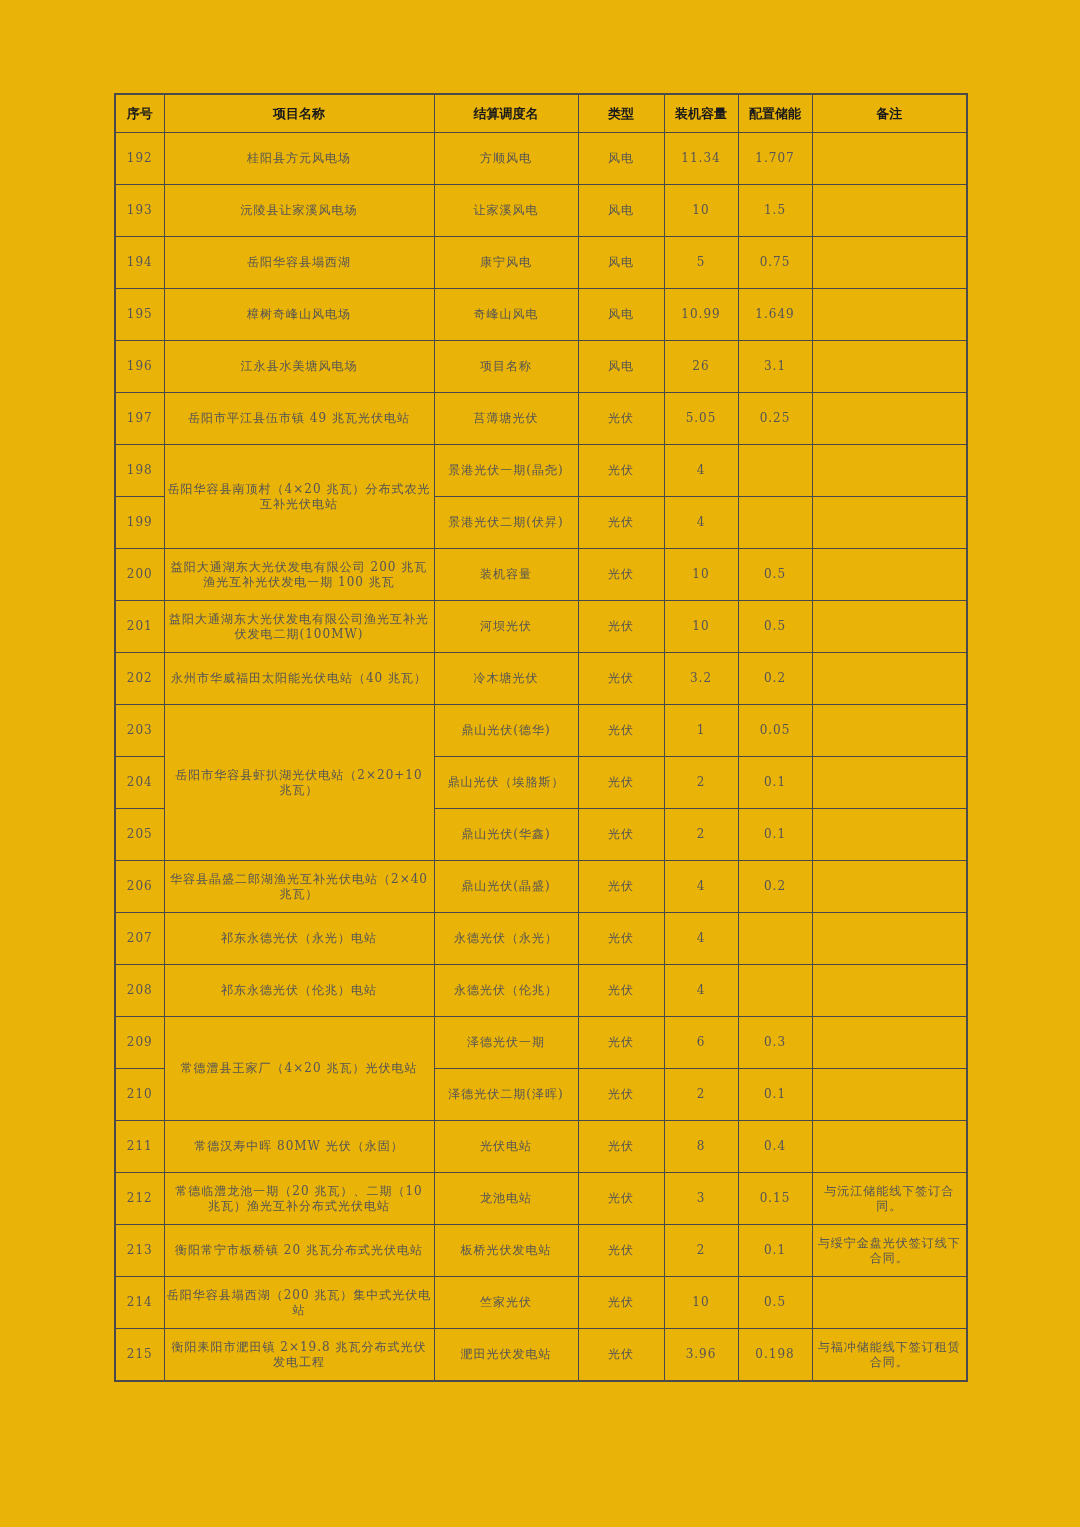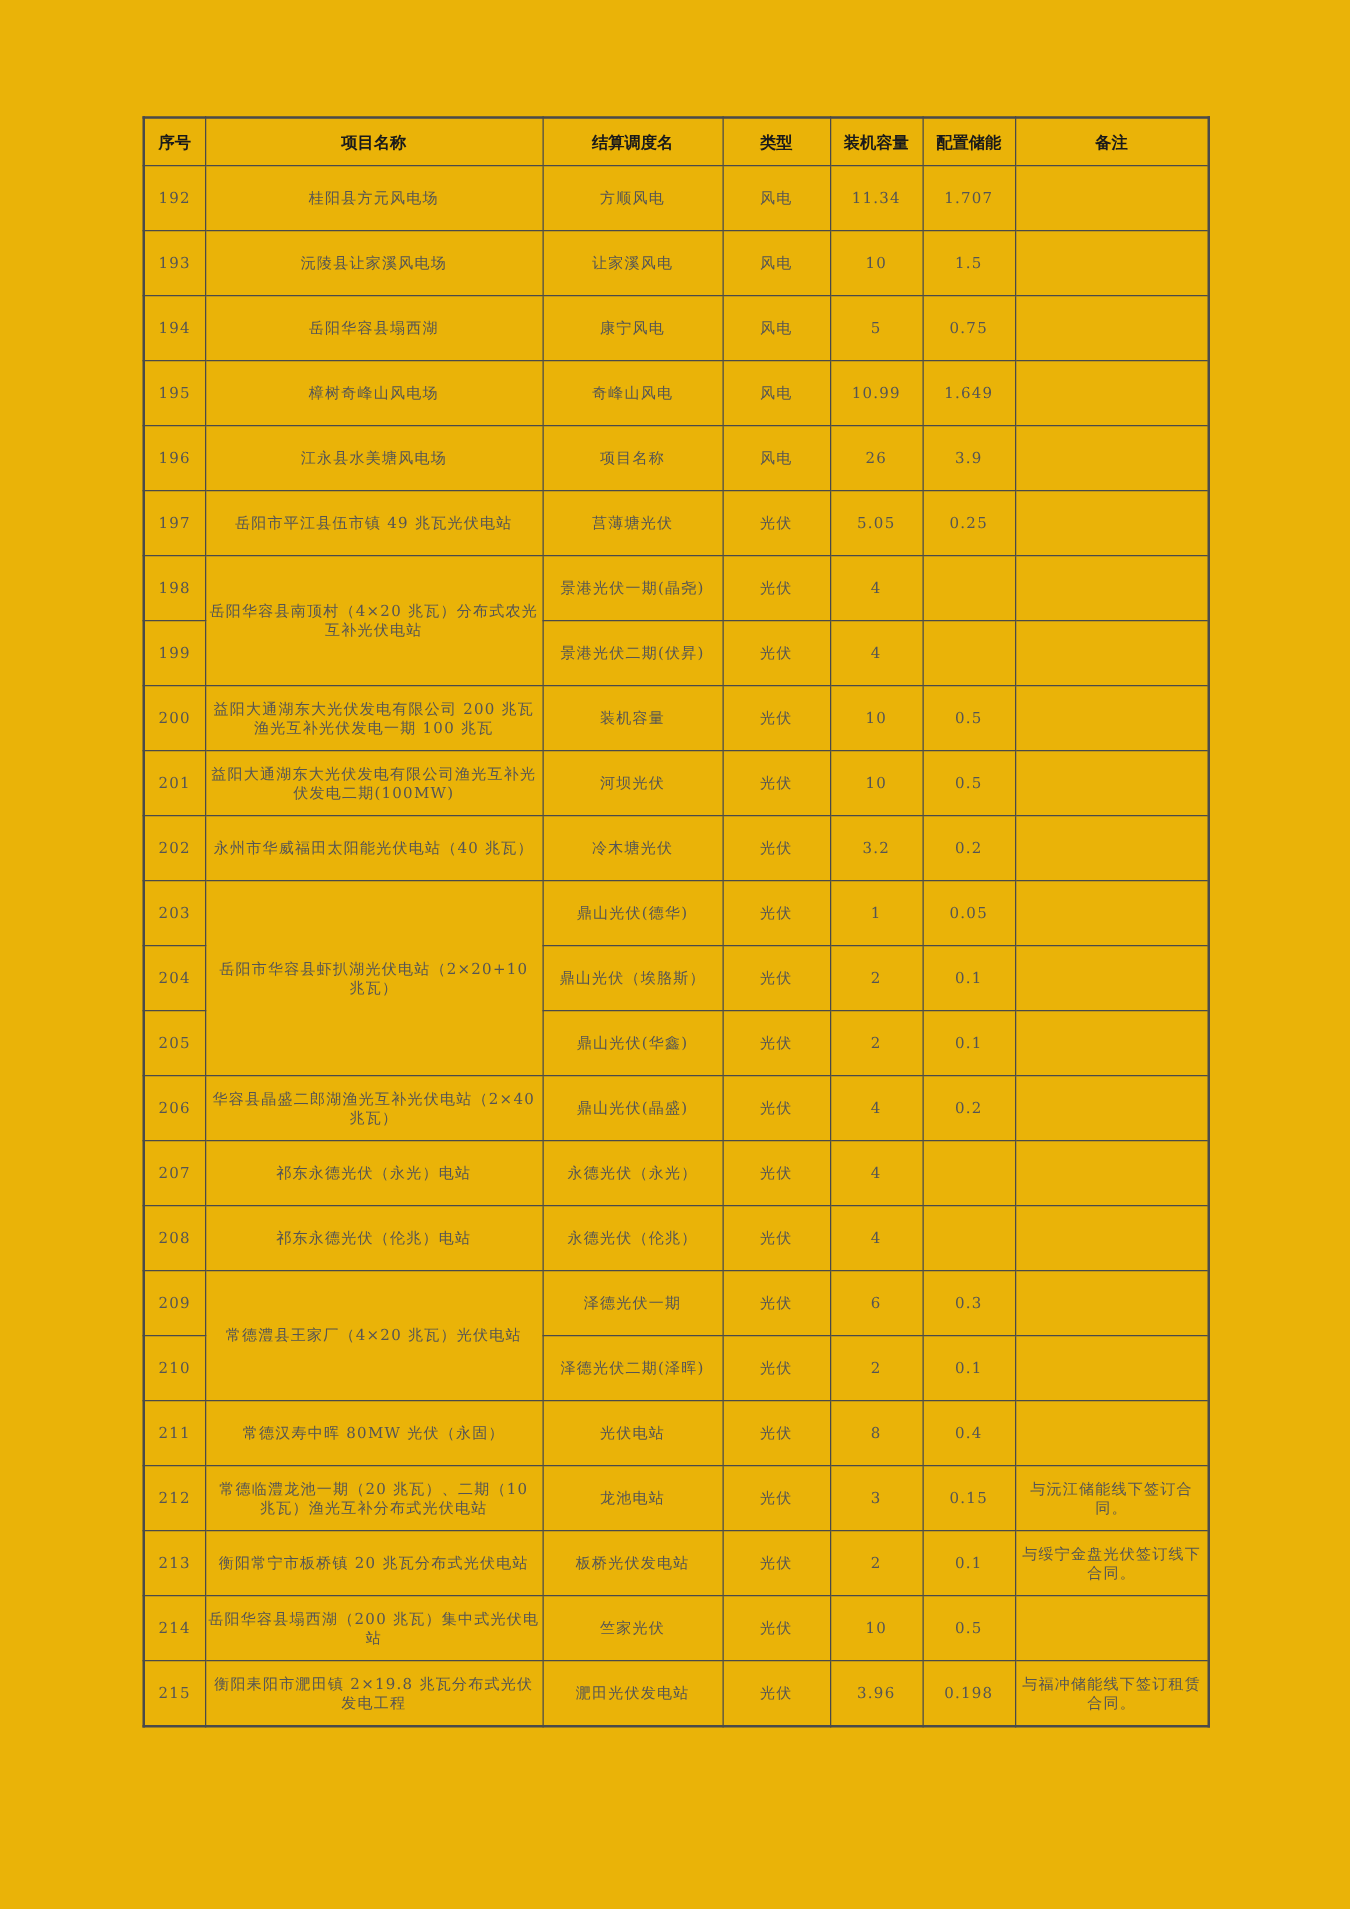--- a/index.html
+++ b/index.html
@@ -97,21 +97,21 @@
         <td class="num">1.649</td>
         <td class="note"></td>
       </tr>
 
       <tr>
         <td class="num">196</td>
         <td>江永县水美塘风电场</td>
         <td>项目名称</td>
         <td>风电</td>
         <td class="num">26</td>
-        <td class="num">3.9</td>
+        <td class="num">3.1</td>
         <td class="note"></td>
       </tr>
 
       <tr>
         <td class="num">197</td>
         <td>岳阳市平江县伍市镇 49 兆瓦光伏电站</td>
         <td>莒薄塘光伏</td>
         <td>光伏</td>
         <td class="num">5.05</td>
         <td class="num">0.25</td>

